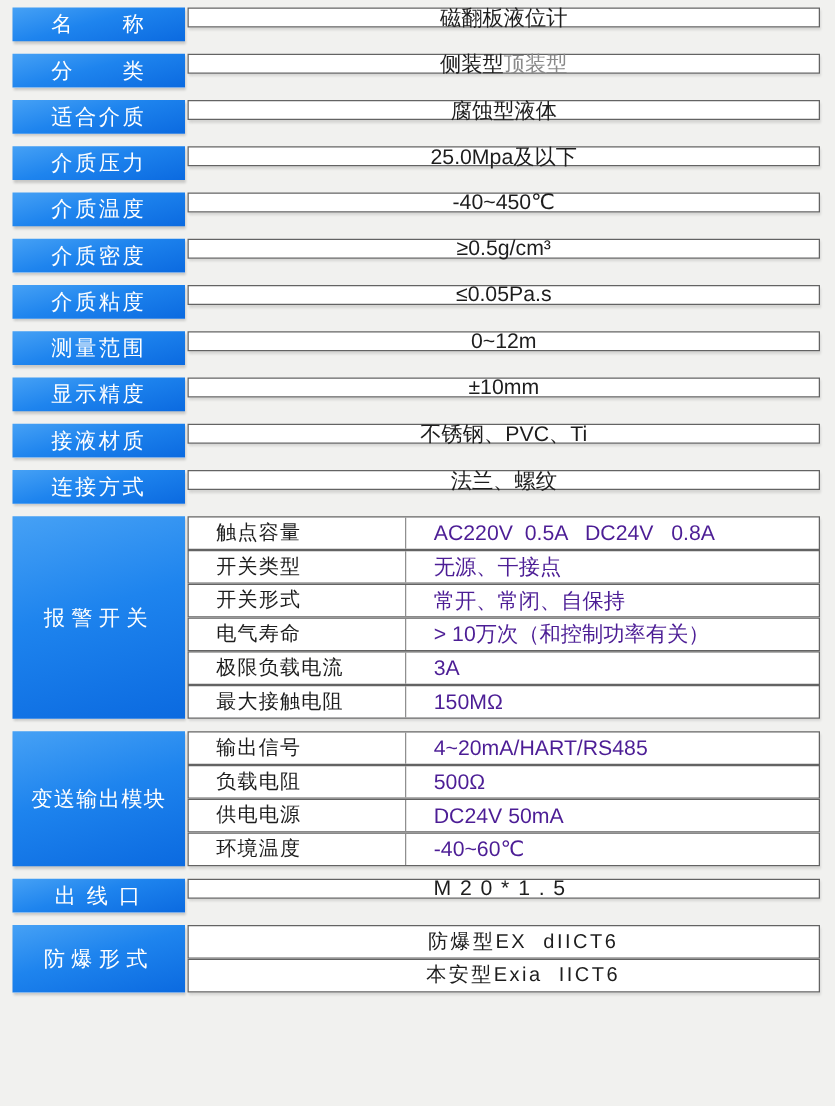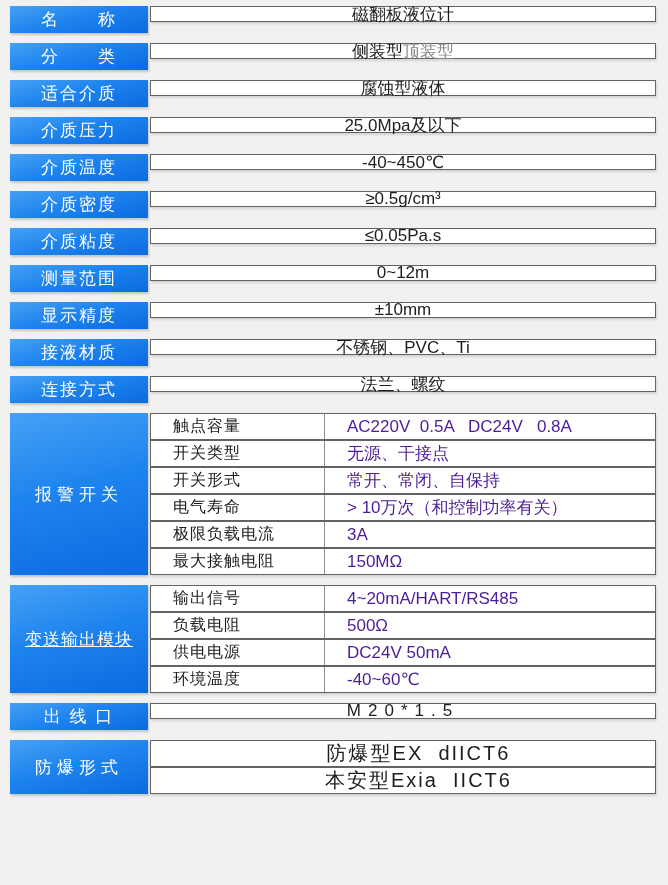--- a/index.html
+++ b/index.html
@@ -44,24 +44,24 @@
     padding-left:22px; font-size:16px; letter-spacing:1px; color:#1d1d1d;
     white-space:pre;
   }
   .sub-val {
     flex:1; display:flex; align-items:center;
     padding-left:22px; font-size:17px; color:#4c1d95;
     white-space:pre;
   }
   .sub-center {
     flex:1; display:flex; align-items:center; justify-content:center;
-    font-size:20px; letter-spacing:2px; color:#1d1d1d; white-space:pre;margin-left:31px;
+    font-size:16px; letter-spacing:2px; color:#1d1d1d; white-space:pre;margin-left:31px;
   }
   .ls-wide  { letter-spacing:5px; }
-  .ls-tight { letter-spacing:1px;text-decoration:underline; }
+  .ls-tight { letter-spacing:1px; }
   .ls-m     { letter-spacing:7px; }
   .secondary { color:#8a8a8a; }
 </style>
 </head>
 <body>
 
 <div class="spec">
 
   <div class="row">
     <div class="blue">名　　称</div>

